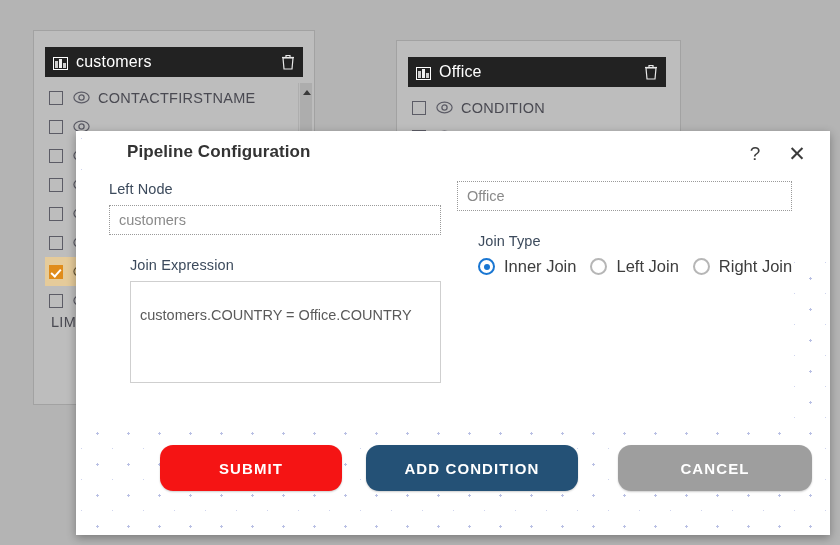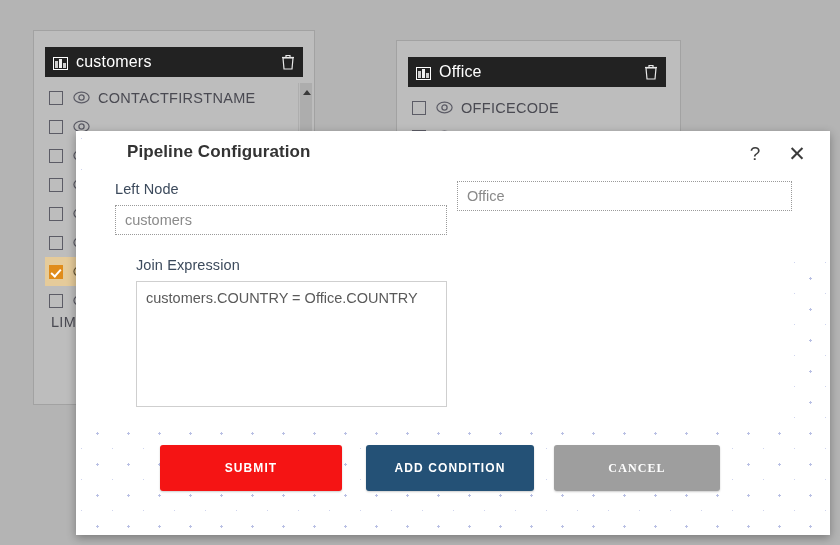--- a/index.html
+++ b/index.html
@@ -175,21 +175,21 @@
   }
   
   .form-sheet-b {
     position: absolute;
     left: 708px; top: 46px;
     width: 46px; height: 74px;
     background: #ffffff;
   }
 
   .col { position: absolute; }
-  .col-left  { left: 39px;  top: 50px;  width: 332px; }
+  .col-left  { left: 33px;  top: 50px;  width: 332px; }
   .col-right { left: 381px; top: 50px;  width: 335px; }
 
   .fld-label {
     font-size: 14.5px;
     color: #3c4a5c;
     margin-bottom: 8px;
     letter-spacing: .1px;
   }
   .txt-input {
     width: 100%;
@@ -202,25 +202,25 @@
     font-family: "Liberation Sans", sans-serif;
     color: #8a8a8a;
     outline: none;
   }
   .txt-input::placeholder { color: #9a9a9a; }
 
   .group2 { margin-top: 22px; margin-left: 21px; }
 
   .txt-area {
     width: 100%;
-    height: 126px;
+    height: 102px;
     box-sizing: border-box;
     border: 1px solid #cfcfcf;
     background: #ffffff;
-    padding: 7px 9px;
+    padding: 24px 9px;
     font-size: 14.5px;
     font-family: "Liberation Sans", sans-serif;
     color: #5a5a5a;
     resize: none;
     outline: none;
     line-height: 1.35;
   }
 
   .radio-row {
     display: flex;
@@ -261,32 +261,32 @@
   .btn-row {
     position: absolute;
     left: 84px;
     top: 314px;
     display: flex;
     gap: 0;
   }
   .dlg-btn {
     height: 46px;
     border: none;
-    border-radius: 3px;
+    border-radius: 13px;
     color: #ffffff;
     font-family: "Liberation Sans", sans-serif;
-    font-size: 12px;
+    font-size: 15px;
     font-weight: bold;
     letter-spacing: 1.1px;
     cursor: pointer;
     box-shadow: 0 1px 2px rgba(0,0,0,.2);
   }
   #submit-btn     { width: 182px; background: #f51414; margin-right: 24px; }
-  #addcond-btn    { width: 168px; background: #245176; margin-right: 20px; }
-  #cancel-btn     { width: 166px; background: #9e9e9e; font-family: Liberation Serif, serif; }
+  #addcond-btn    { width: 212px; background: #245176; margin-right: 40px; }
+  #cancel-btn     { width: 194px; background: #9e9e9e; }
 </style>
 </head>
 <body>
 
 <div id="canvas">
 
   <div class="node-panel left">
     <div class="node-header">
       <span class="tbl-icon">
         <svg viewBox="0 0 15 13" width="15" height="13">
@@ -421,21 +421,21 @@
 
     <div class="field-list">
       <div class="field-row">
         <span class="fr-check"></span>
         <span class="fr-eye">
           <svg viewBox="0 0 17 13" width="17" height="13">
             <ellipse cx="8.5" cy="6.5" rx="7.6" ry="5.4" fill="none" stroke="#5c5c66" stroke-width="1.2"></ellipse>
             <circle cx="8.5" cy="6.5" r="2.6" fill="none" stroke="#5c5c66" stroke-width="1.3"></circle>
           </svg>
         </span>
-        <span class="fr-label">OFFICECODE</span>
+        <span class="fr-label">CONDITION</span>
       </div>
       <div class="field-row">
         <span class="fr-check"></span>
         <span class="fr-eye">
           <svg viewBox="0 0 17 13" width="17" height="13">
             <ellipse cx="8.5" cy="6.5" rx="7.6" ry="5.4" fill="none" stroke="#5c5c66" stroke-width="1.2"></ellipse>
             <circle cx="8.5" cy="6.5" r="2.6" fill="none" stroke="#5c5c66" stroke-width="1.3"></circle>
           </svg>
         </span>
         <span class="fr-label">CITY</span>
@@ -463,20 +463,37 @@
 
     <div class="group2">
       <div class="fld-label">Join Expression</div>
       <textarea class="txt-area" style="">customers.COUNTRY = Office.COUNTRY</textarea>
     </div>
   </div>
 
   <div class="col col-right">
     <input class="txt-input" type="text" value="Office" style="">
 
+    <div class="group2">
+      <div class="fld-label">Join Type</div>
+      <div class="radio-row">
+        <label class="radio-opt selected">
+          <span class="radio-mark"></span>
+          <span class="radio-label">Inner Join</span>
+        </label>
+        <label class="radio-opt">
+          <span class="radio-mark"></span>
+          <span class="radio-label">Left Join</span>
+        </label>
+        <label class="radio-opt" style="margin-right:0;">
+          <span class="radio-mark"></span>
+          <span class="radio-label">Right Join</span>
+        </label>
+      </div>
+    </div>
   </div>
 
   <div class="btn-row">
     <button class="dlg-btn" id="submit-btn">SUBMIT</button>
     <button class="dlg-btn" id="addcond-btn">ADD CONDITION</button>
     <button class="dlg-btn" id="cancel-btn">CANCEL</button>
   </div>
 
 </div>
 

